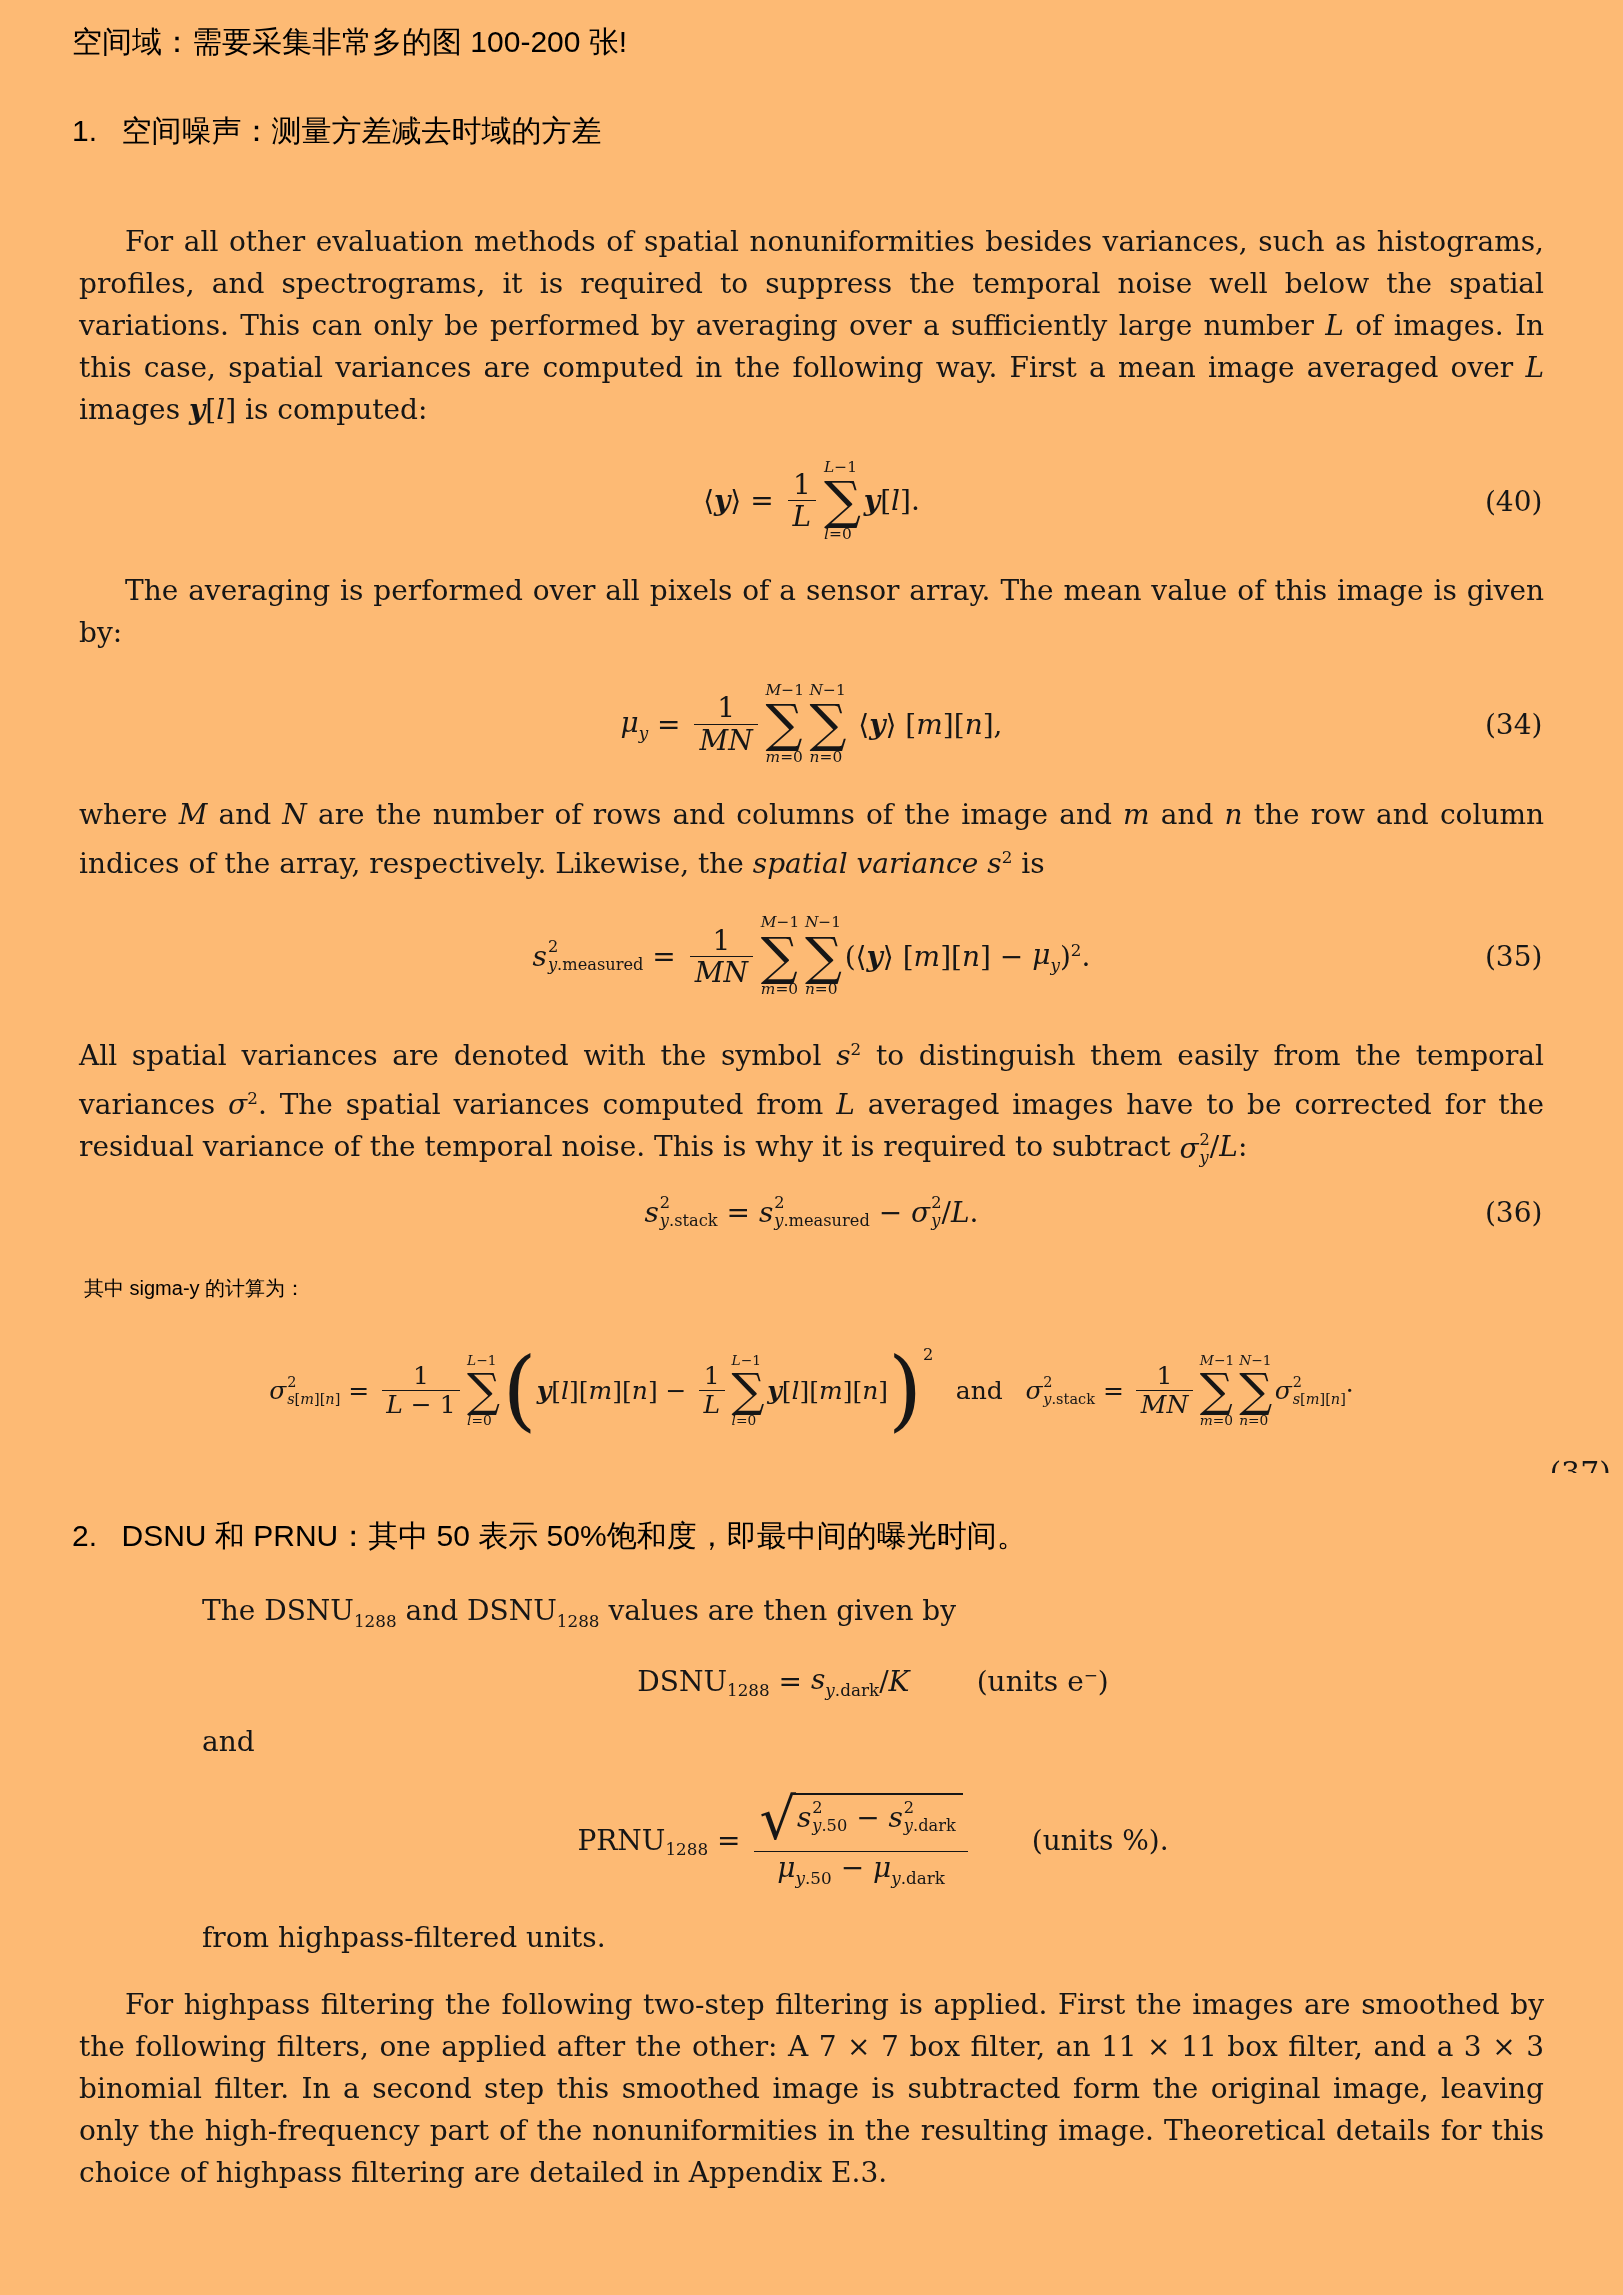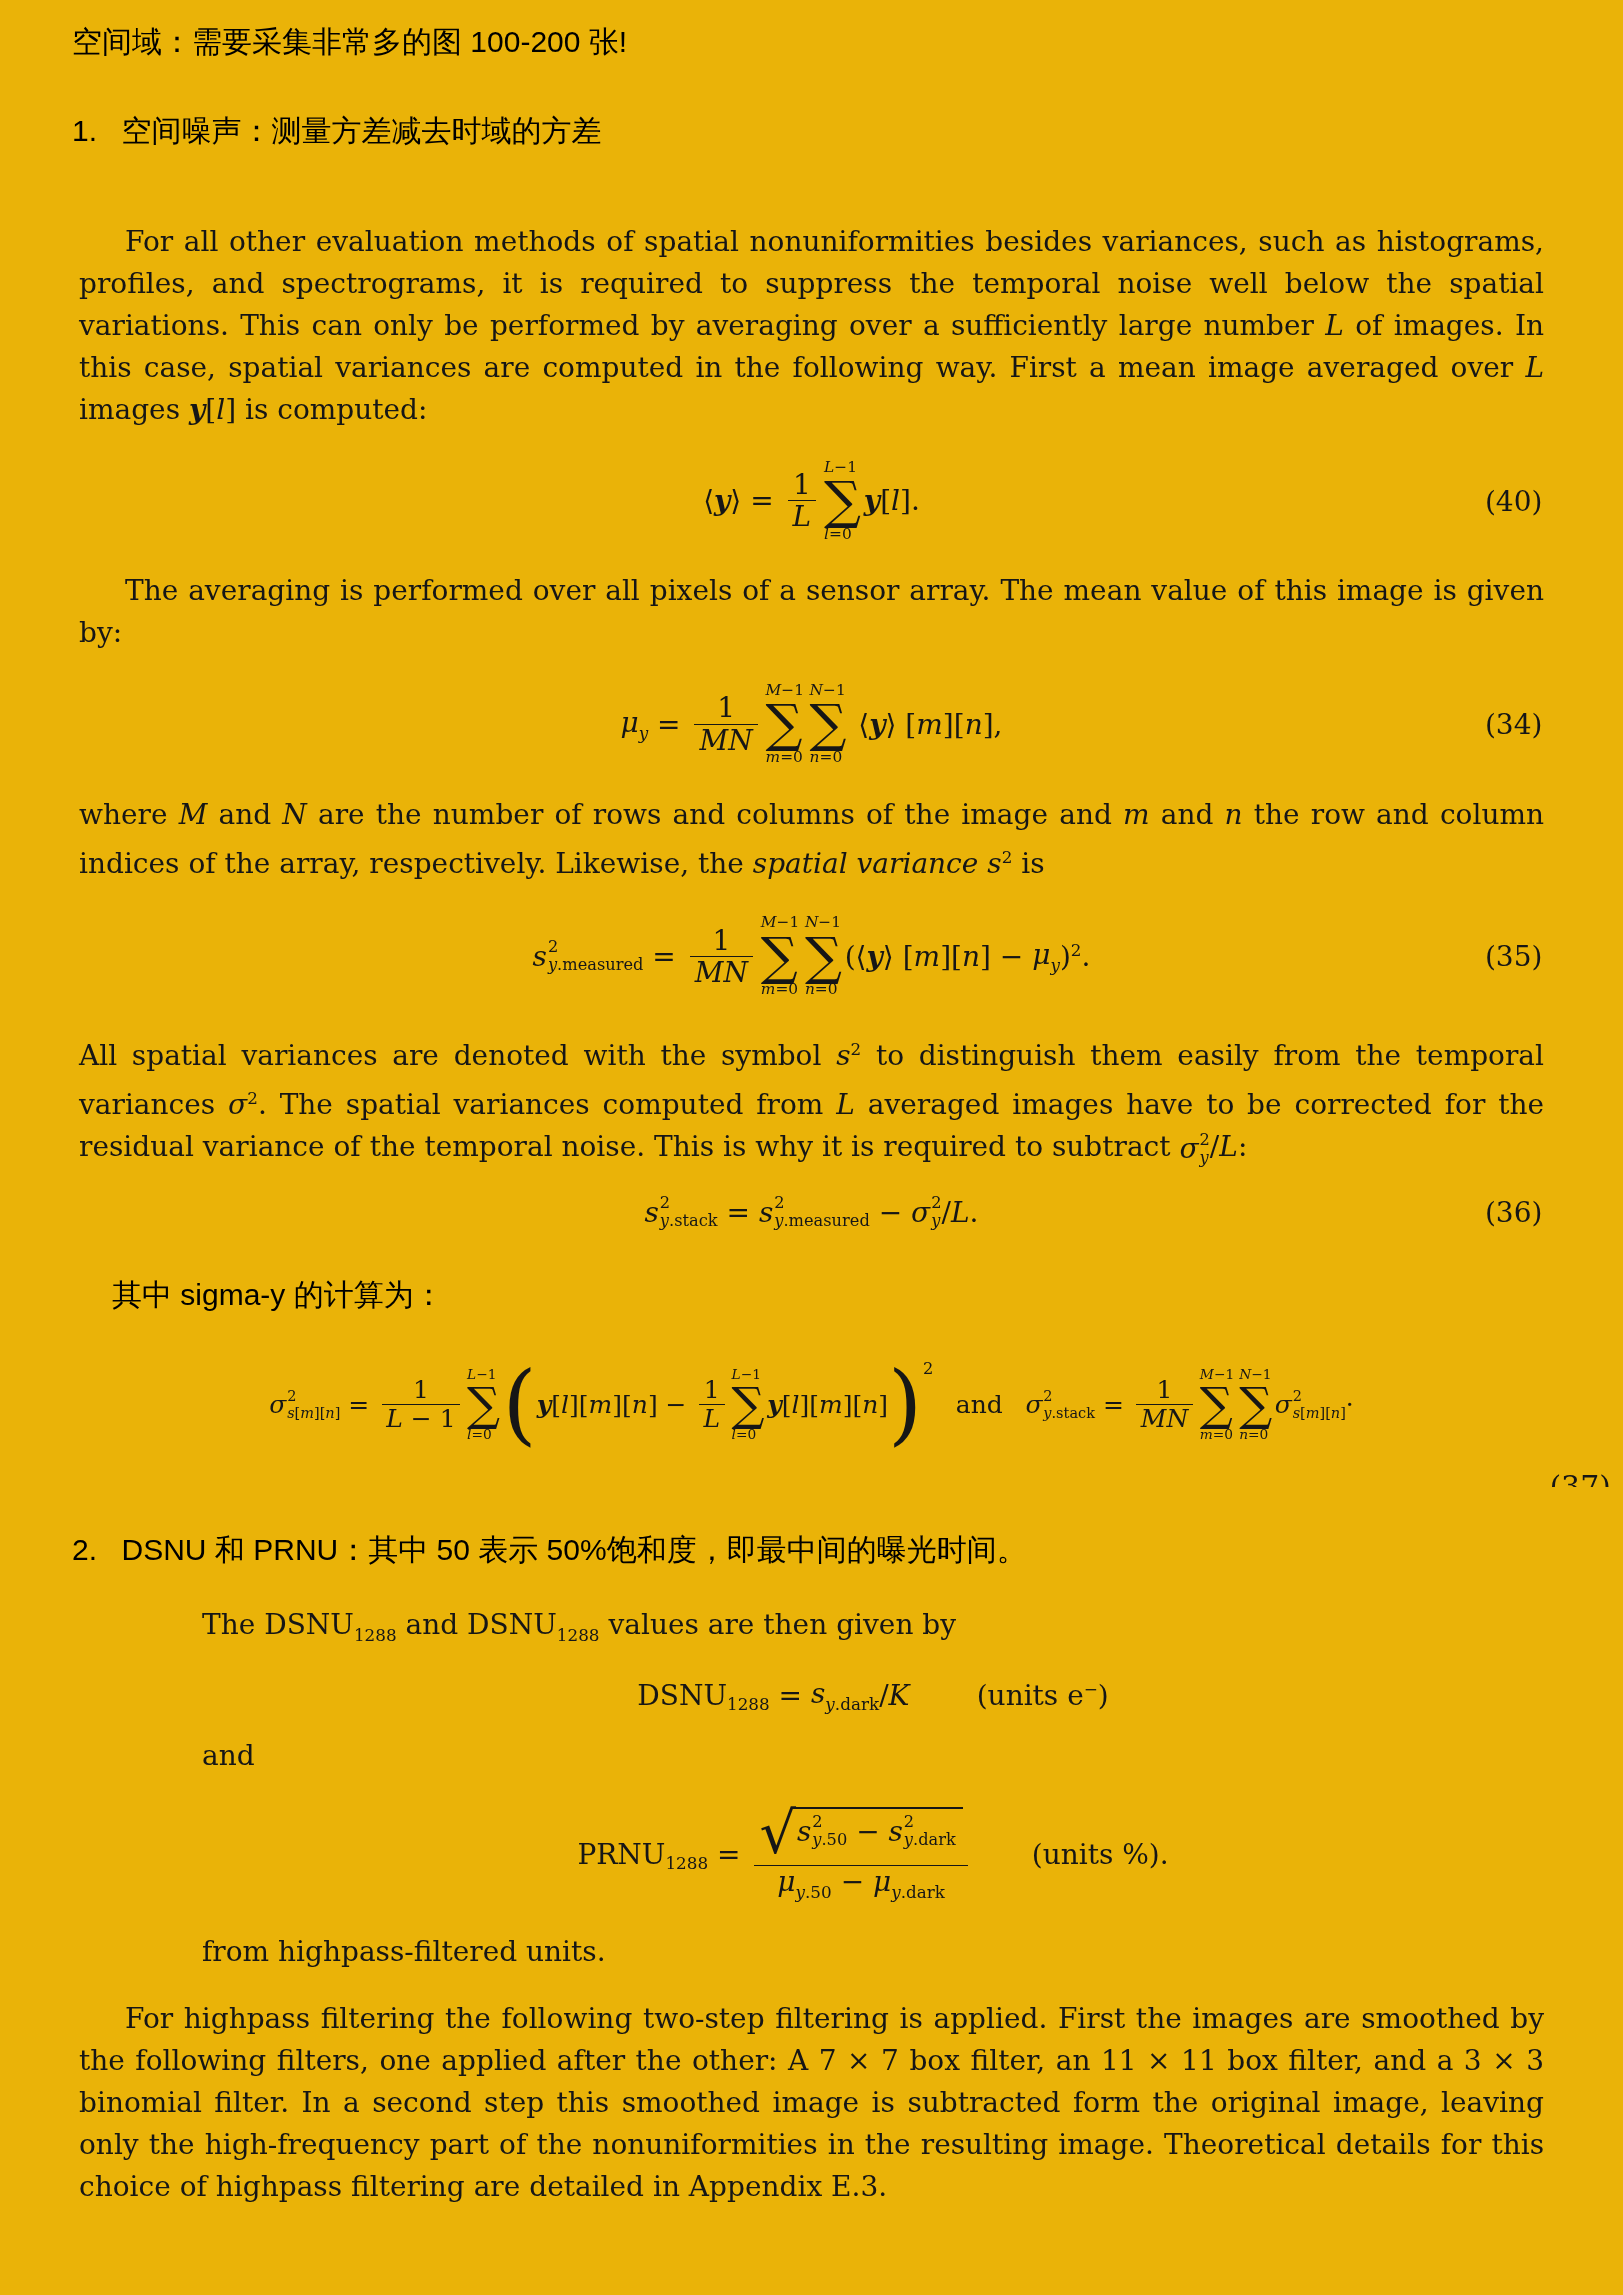--- a/index.html
+++ b/index.html
@@ -1,21 +1,21 @@
 <!DOCTYPE html>
 <html style="font-size:13px"><head>
 <meta charset="utf-8">
 <style>
   html,body{margin:0;padding:0;background:#ffffff;}
-  .page{position:relative;width:1623px;min-height:2295px;background:#eab308;color:#1b1b1b;overflow:hidden;}
+  .page{position:relative;width:1623px;min-height:2295px;background:#fdba74;color:#1b1b1b;overflow:hidden;}
 
   
   .h-cn{font-family:"Liberation Sans","DejaVu Sans",sans-serif;font-size:30px;color:#000;margin-left:72px;padding-top:21px;line-height:1.4;}
   .li-cn{font-family:"Liberation Sans","DejaVu Sans",sans-serif;font-size:30px;color:#000;margin-left:72px;margin-top:47px;line-height:1.4;display:flex;gap:24.5px;}
-  .sigma-note{font-family:"Liberation Sans","DejaVu Sans",sans-serif;font-size:30px;color:#000;margin-left:112px;margin-top:29px;line-height:1.4;}
+  .sigma-note{font-family:"Liberation Sans","DejaVu Sans",sans-serif;font-size:20px;color:#000;margin-left:84px;margin-top:29px;line-height:1.4;}
 
   
   .body-col{margin:69px 79px 0 79px;}
   .para{font-family:"DejaVu Serif","DejaVu Sans",serif;font-size:28px;line-height:42px;text-align:justify;margin:0;color:#161616;}
   .indent{text-indent:46px;}
   .rm{font-style:normal;}
   .it{font-style:italic;}
   .bi{font-style:italic;font-weight:bold;}
 
   

